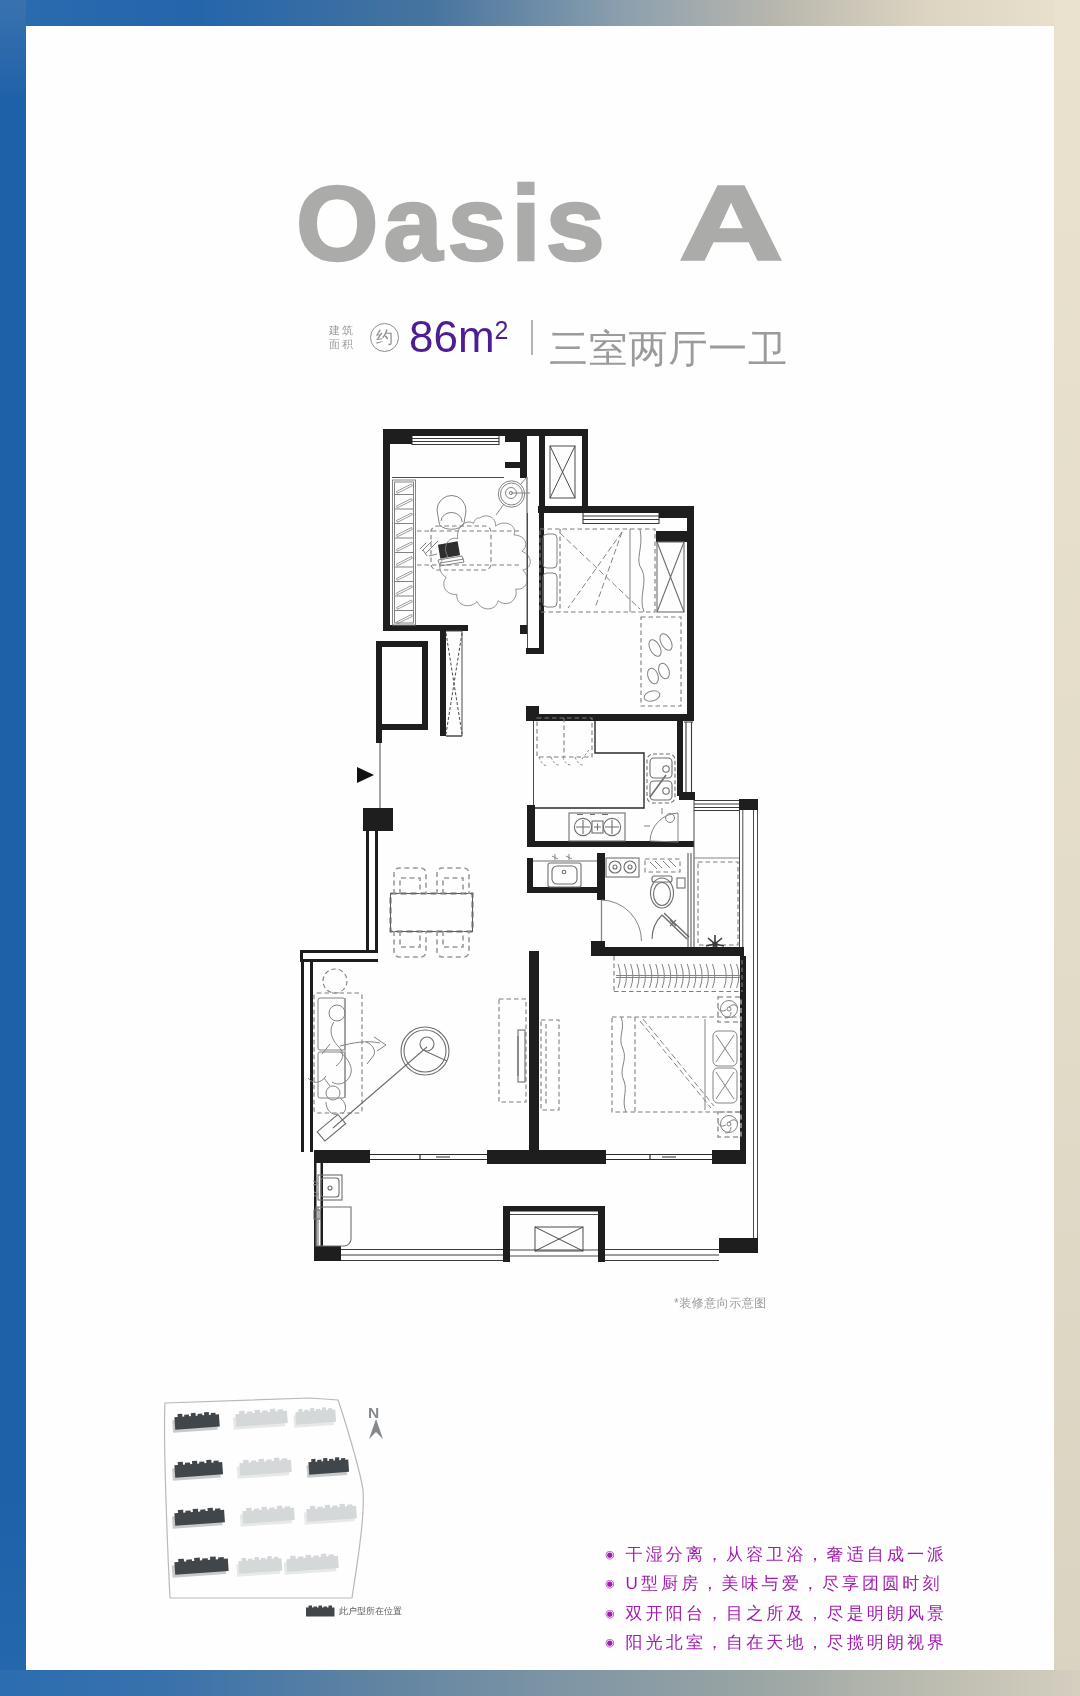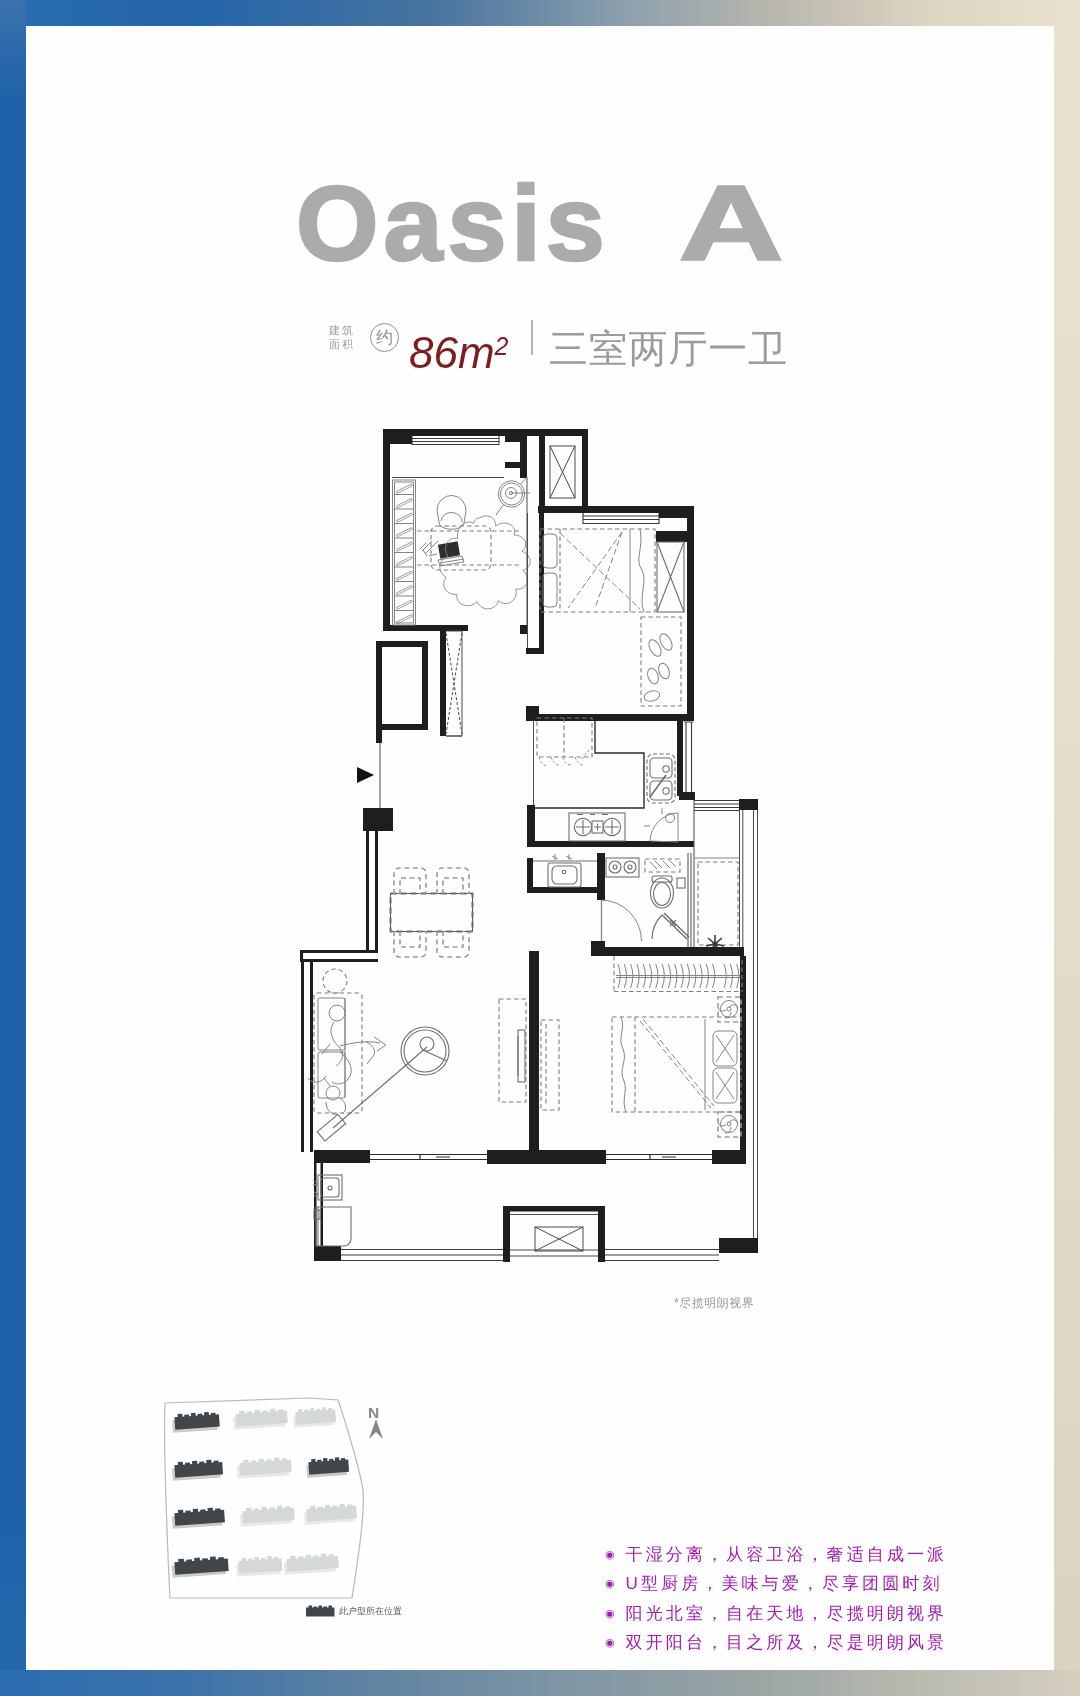--- a/index.html
+++ b/index.html
@@ -18,21 +18,21 @@
 <div class="abs" style="left:0;bottom:0;width:1080px;height:26px;background:linear-gradient(to right,#2b6db1 0%,#3a72ab 16%,#5d82a2 33%,#7e95a5 52%,#9aa5a4 70%,#bcbcb0 86%,#d5cfc0 100%);"></div>
 
 <div class="abs" style="left:26px;top:26px;width:1028px;height:1644px;background:#fefefe;"></div>
 
 <div class="abs" style="left:296px;top:163px;font-weight:bold;font-size:106px;letter-spacing:5px;color:#ababa9;white-space:nowrap;-webkit-text-stroke:2.6px #ababa9;">Oasis&nbsp;&nbsp;<span style="display:inline-block;transform:scaleX(1.36);transform-origin:0 50%;">A</span></div>
 
 <div class="abs" style="left:329px;top:324px;width:44px;font-size:11px;line-height:13.5px;color:#9b9b99;letter-spacing:2px;">建筑<br>面积</div>
 
 <div class="abs" style="left:370px;top:323px;width:27px;height:27px;border:1.5px solid #8e8e8c;border-radius:50%;color:#8e8e8c;font-size:17px;line-height:27px;text-align:center;">约</div>
 
-<div class="abs" style="left:409px;top:328px;font-size:44px;color:#7f1d1d;font-style:italic;">86m<span style="font-size:25px;vertical-align:13px;">2</span></div>
+<div class="abs" style="left:409px;top:312px;font-size:44px;color:#4c1d95;">86m<span style="font-size:25px;vertical-align:13px;">2</span></div>
 
 <div class="abs" style="left:531px;top:320px;width:2px;height:35px;background:#b3b3b1;"></div>
 
 <div class="abs" style="left:549px;top:322px;font-size:39px;letter-spacing:0.8px;color:#9b9b99;">三室两厅一卫</div>
 
 <svg class="abs" id="plan" style="left:0;top:0;" width="1080" height="1696" viewBox="0 0 1080 1696" fill="none">
 <style>
 .w{fill:#1e1e1e;}
 .ln{stroke:#2a2a2a;stroke-width:1.4;fill:none;}
 .tn{stroke:#4a4a4a;stroke-width:1;fill:none;}
@@ -560,22 +560,22 @@
 
 <text x="368" y="1418" font-family="Liberation Sans, sans-serif" font-weight="bold" font-size="15.5" fill="#85898d">N</text>
 
 <path d="M376,1419 L369,1439 L376,1432 L383,1439 Z" fill="#85898d"></path>
 
 <g transform="translate(306,1604)">
       <path d="M0,3.5 h2.5 v-2 h3.5 v2 h1.5 v-1 h3.5 v1 h1.5 v-2 h3.5 v2 h1.5 v-1 h3.5 v1 h1.5 v-2 h3.5 v2 h2.5 v9 h-28.5 z" fill="#41464a"></path>
     </g>
 </svg>
 
-<div class="abs" style="left:674px;top:1295px;font-size:12px;color:#9a9a9a;letter-spacing:0.5px;">*尽揽明朗视界</div>
+<div class="abs" style="left:674px;top:1295px;font-size:12px;color:#9a9a9a;letter-spacing:0.5px;">*装修意向示意图</div>
 
 <div class="abs" style="left:605px;top:1540px;font-size:17px;color:#a21caf;letter-spacing:3.1px;line-height:28.3px;">
 <div><span style="font-size:11px;vertical-align:2px;letter-spacing:0;margin-right:11px;">◉</span>干湿分离，从容卫浴，奢适自成一派</div>
 <div><span style="font-size:11px;vertical-align:2px;letter-spacing:0;margin-right:11px;">◉</span>U型厨房，美味与爱，尽享团圆时刻</div>
+<div><span style="font-size:11px;vertical-align:2px;letter-spacing:0;margin-right:11px;">◉</span>双开阳台，目之所及，尽是明朗风景</div>
 <div><span style="font-size:11px;vertical-align:2px;letter-spacing:0;margin-right:11px;">◉</span>阳光北室，自在天地，尽揽明朗视界</div>
-<div><span style="font-size:11px;vertical-align:2px;letter-spacing:0;margin-right:11px;">◉</span>双开阳台，目之所及，尽是明朗风景</div>
 </div>
 
 <div class="abs" style="left:339px;top:1605px;font-size:9px;color:#5a5a5a;letter-spacing:0;">此户型所在位置</div>
 
 </body></html>

